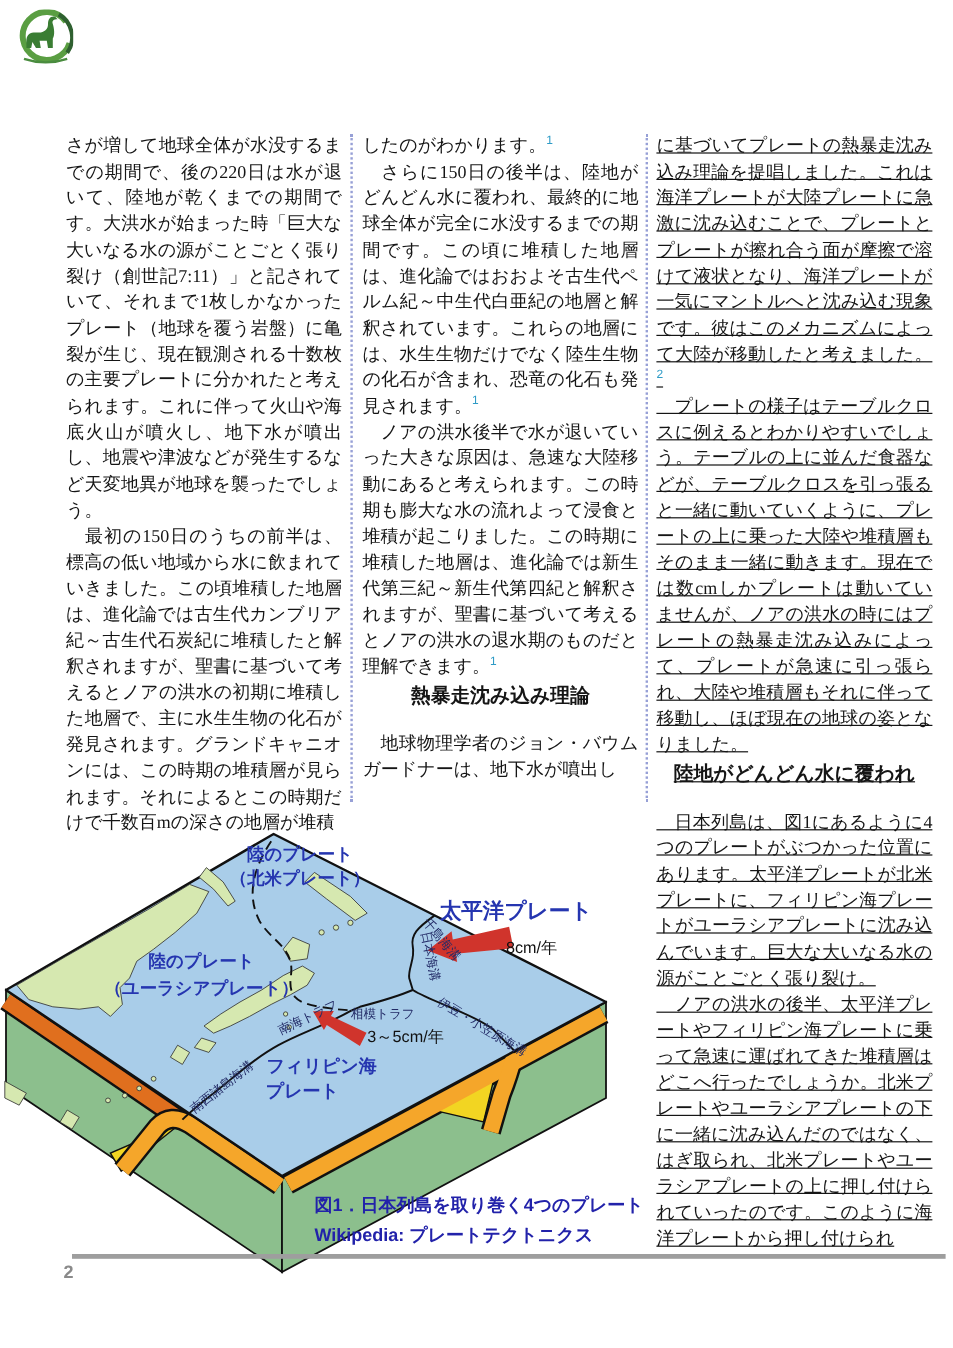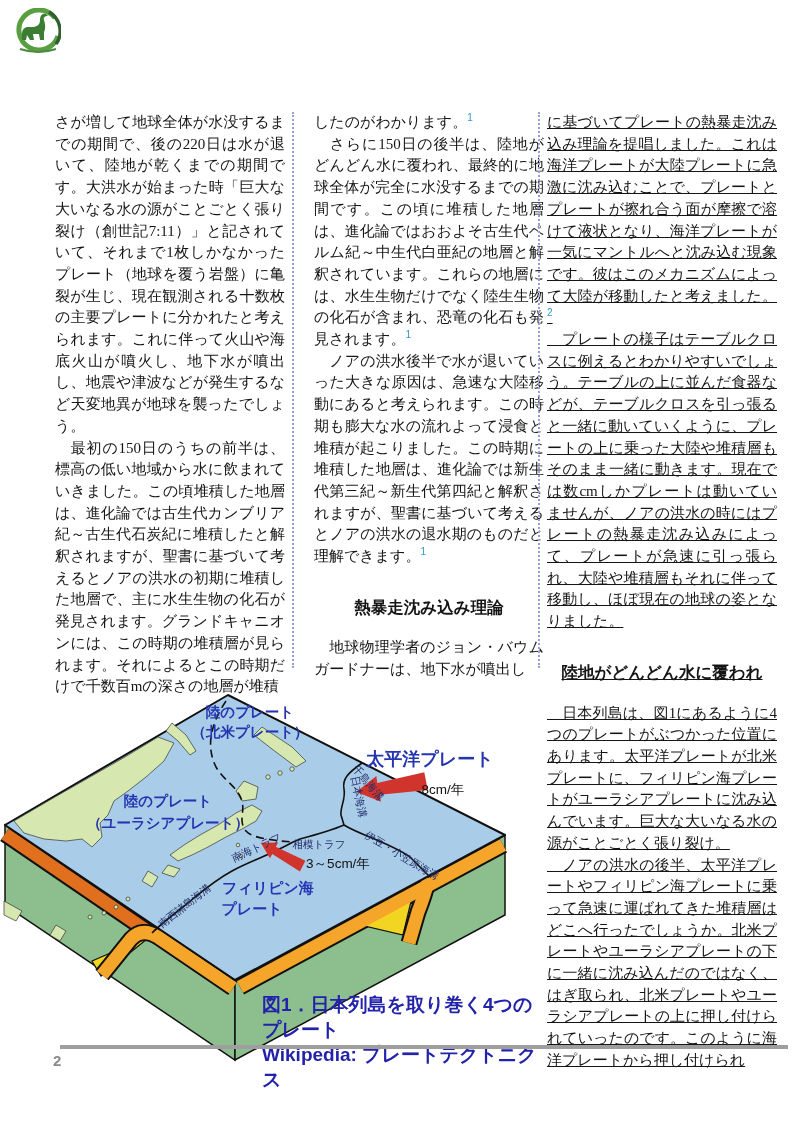--- a/index.html
+++ b/index.html
@@ -3,29 +3,29 @@
 <meta charset="utf-8">
 <style>
   html,body{margin:0;padding:0;background:#ffffff;}
   .page{position:relative;width:794px;height:1123px;background:#fff;overflow:hidden;
         font-family:"Liberation Serif","DejaVu Serif",serif;color:#151515;}
   .logo{position:absolute;left:15px;top:8px;width:46px;height:50px;}
   .col{position:absolute;top:112px;width:230px;font-size:15px;line-height:21.7px;
        text-align:justify;word-break:break-all;}
   .col p{margin:0;}
   .col h3{font-family:"Liberation Sans","DejaVu Sans",sans-serif;font-size:16.5px;
-          font-weight:bold;text-align:center;margin:29px 0 19px 0;word-break:keep-all;}
+          font-weight:bold;text-align:center;margin:2px 0 19px 0;word-break:keep-all;}
   .col sup{color:#2e9bc6;font-size:10px;line-height:0;font-family:"Liberation Sans",sans-serif;}
-  #col1{left:55px;}  #col2{left:314px;}  #col3{left:547px;text-decoration:underline;}
+  #col1{left:55px;}  #col2{left:302px;}  #col3{left:547px;text-decoration:underline;}
   .sep{position:absolute;top:112px;height:556px;width:0;border-left:2px dotted #97a0d6;}
   #sep1{left:292px;} #sep2{left:538px;}
   .figure{position:absolute;left:0;top:685px;width:540px;height:378px;}
   .caption{position:absolute;left:262px;top:992px;width:280px;
            font-family:"Liberation Sans","DejaVu Sans",sans-serif;font-weight:bold;
-           font-size:19px;line-height:25px;color:#2222aa;}
+           font-size:15px;line-height:25px;color:#2222aa;}
   .footer-line{position:absolute;left:60px;top:1045px;width:728px;height:4px;background:#9e9e9e;}
   .page-number{position:absolute;left:53px;top:1052px;font-family:"Liberation Sans",sans-serif;
                font-weight:bold;font-size:15px;color:#8a8a8a;}
   .lbl-plate{font-family:"Liberation Sans","DejaVu Sans",sans-serif;font-weight:bold;font-size:14.5px;}
   .lbl-pacific{font-family:"Liberation Sans","DejaVu Sans",sans-serif;font-weight:bold;font-size:18px;}
   .lbl-phil{font-family:"Liberation Sans","DejaVu Sans",sans-serif;font-weight:bold;font-size:15px;}
   .lbl-trench{font-family:"Liberation Sans","DejaVu Sans",sans-serif;font-size:10.5px;}
   .lbl-rate{font-family:"Liberation Sans","DejaVu Sans",sans-serif;font-size:13.5px;fill:#111;}
 </style>
 </head>

